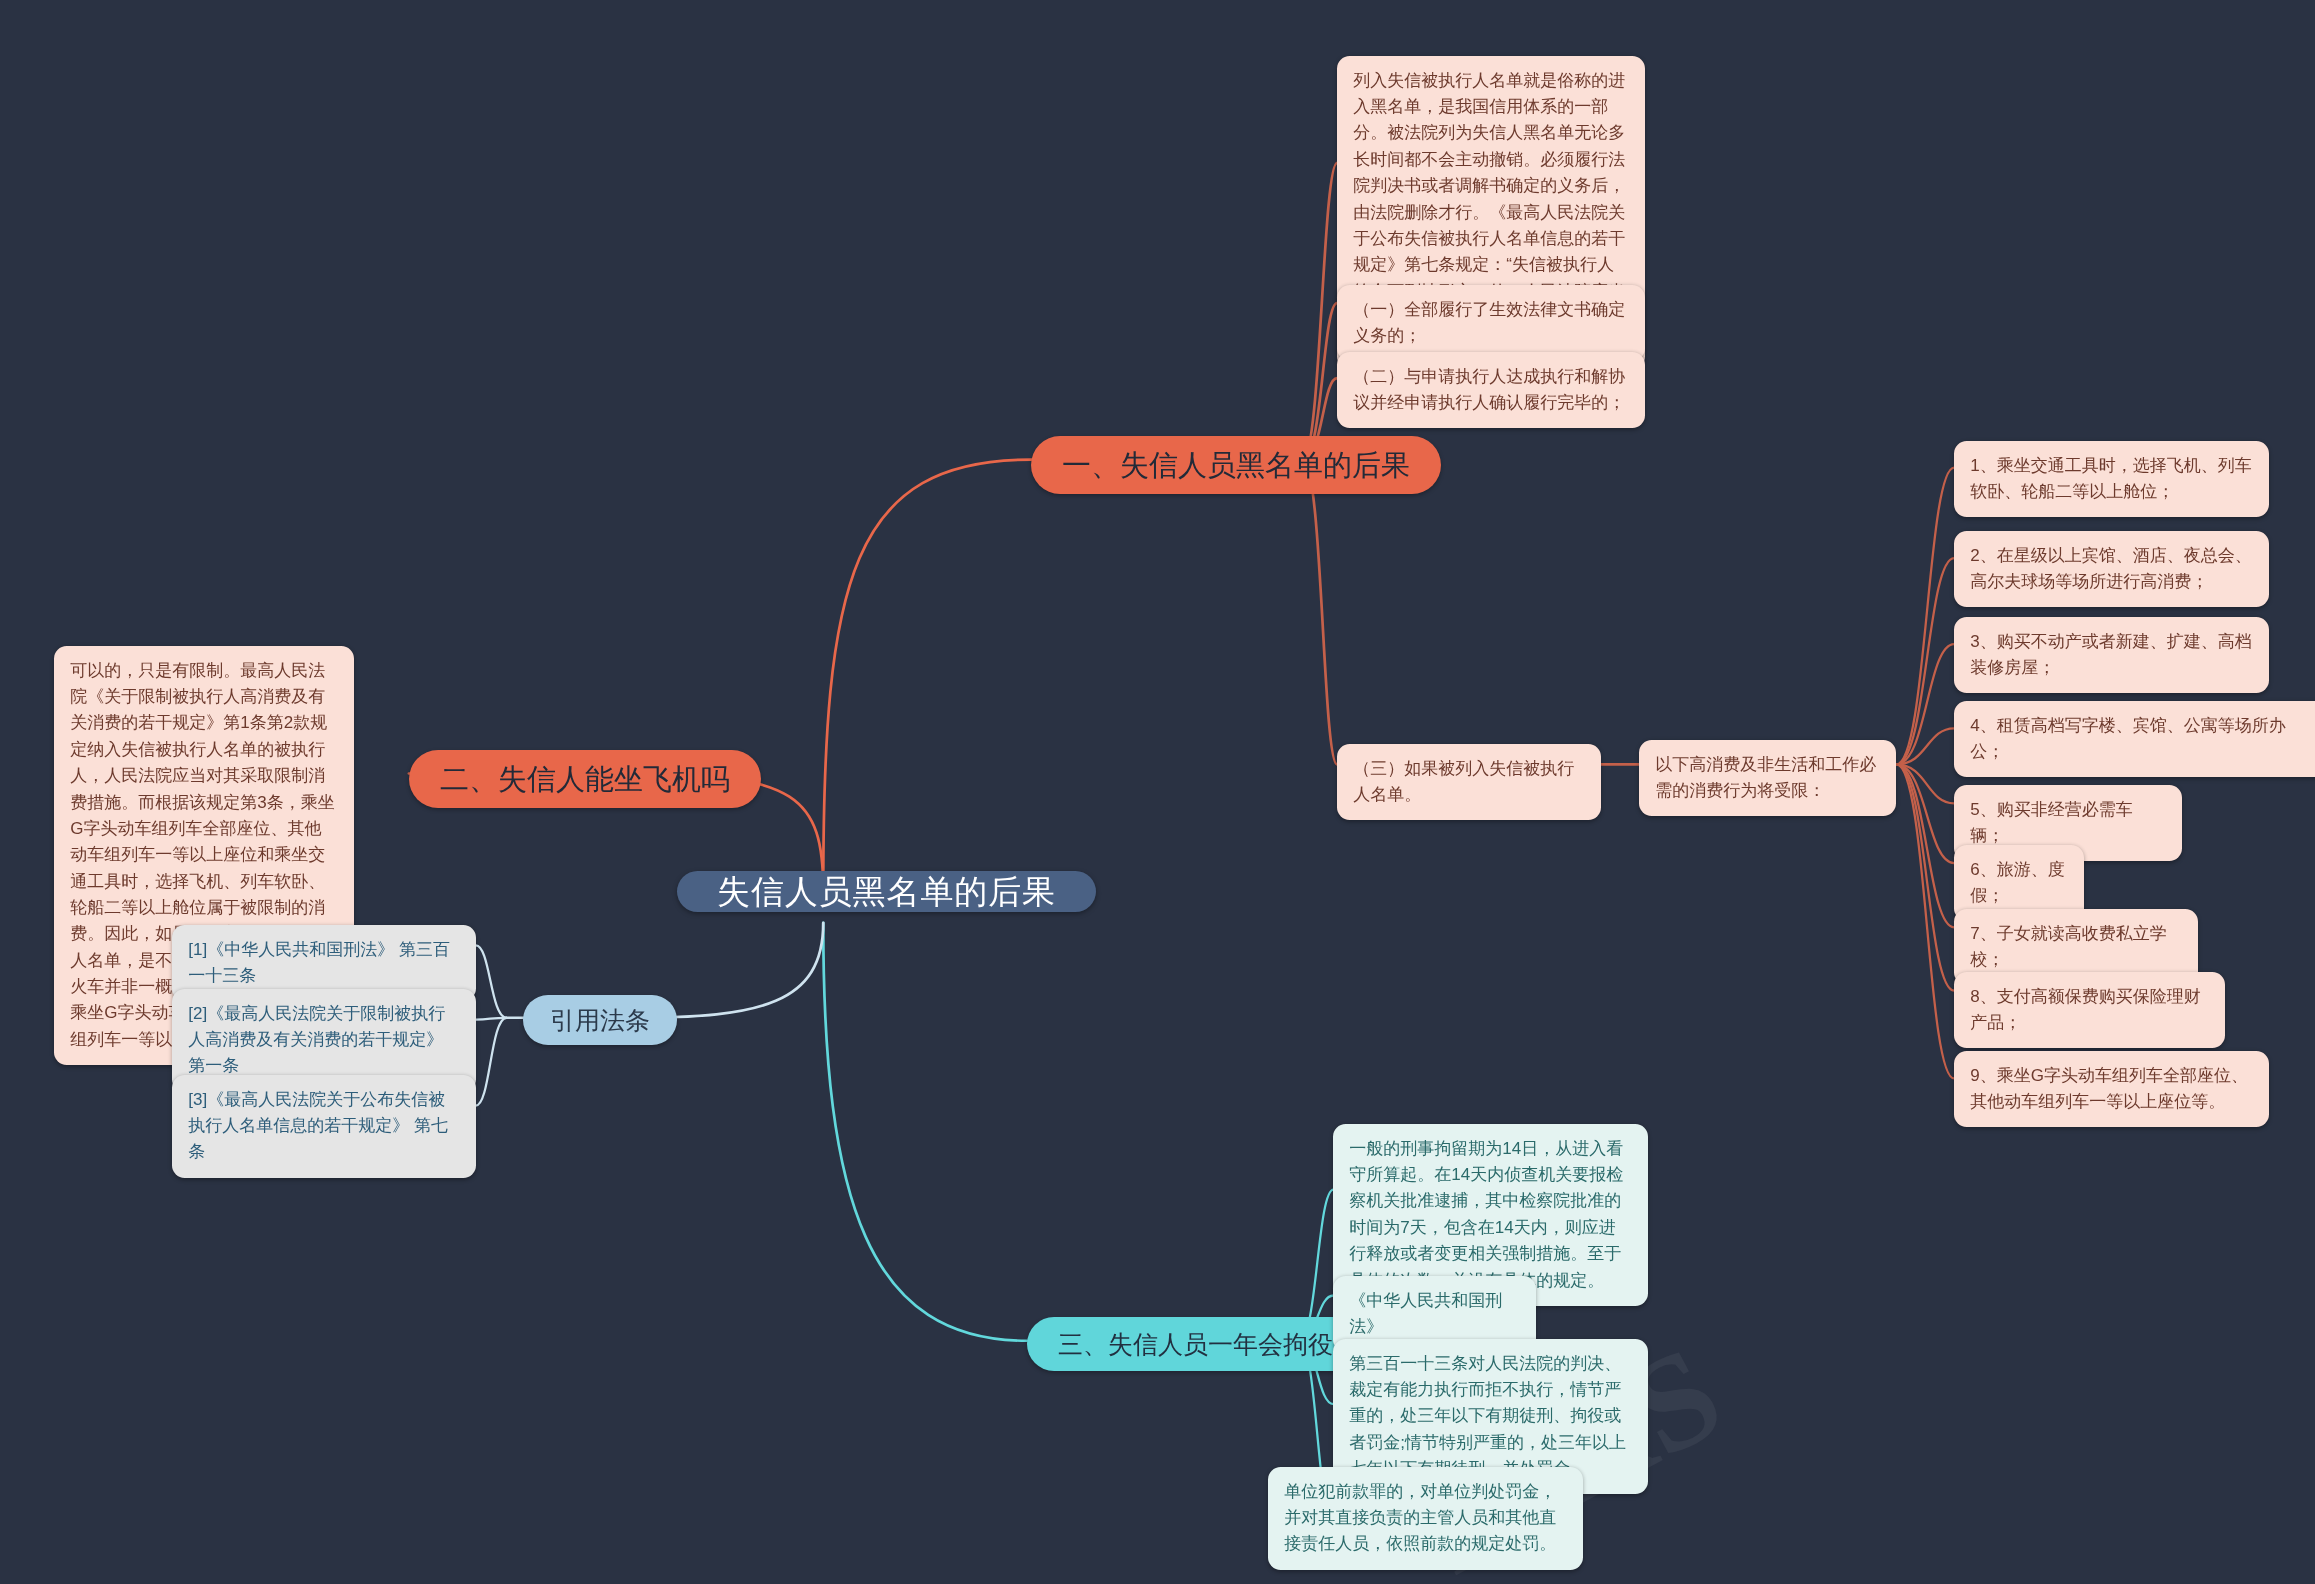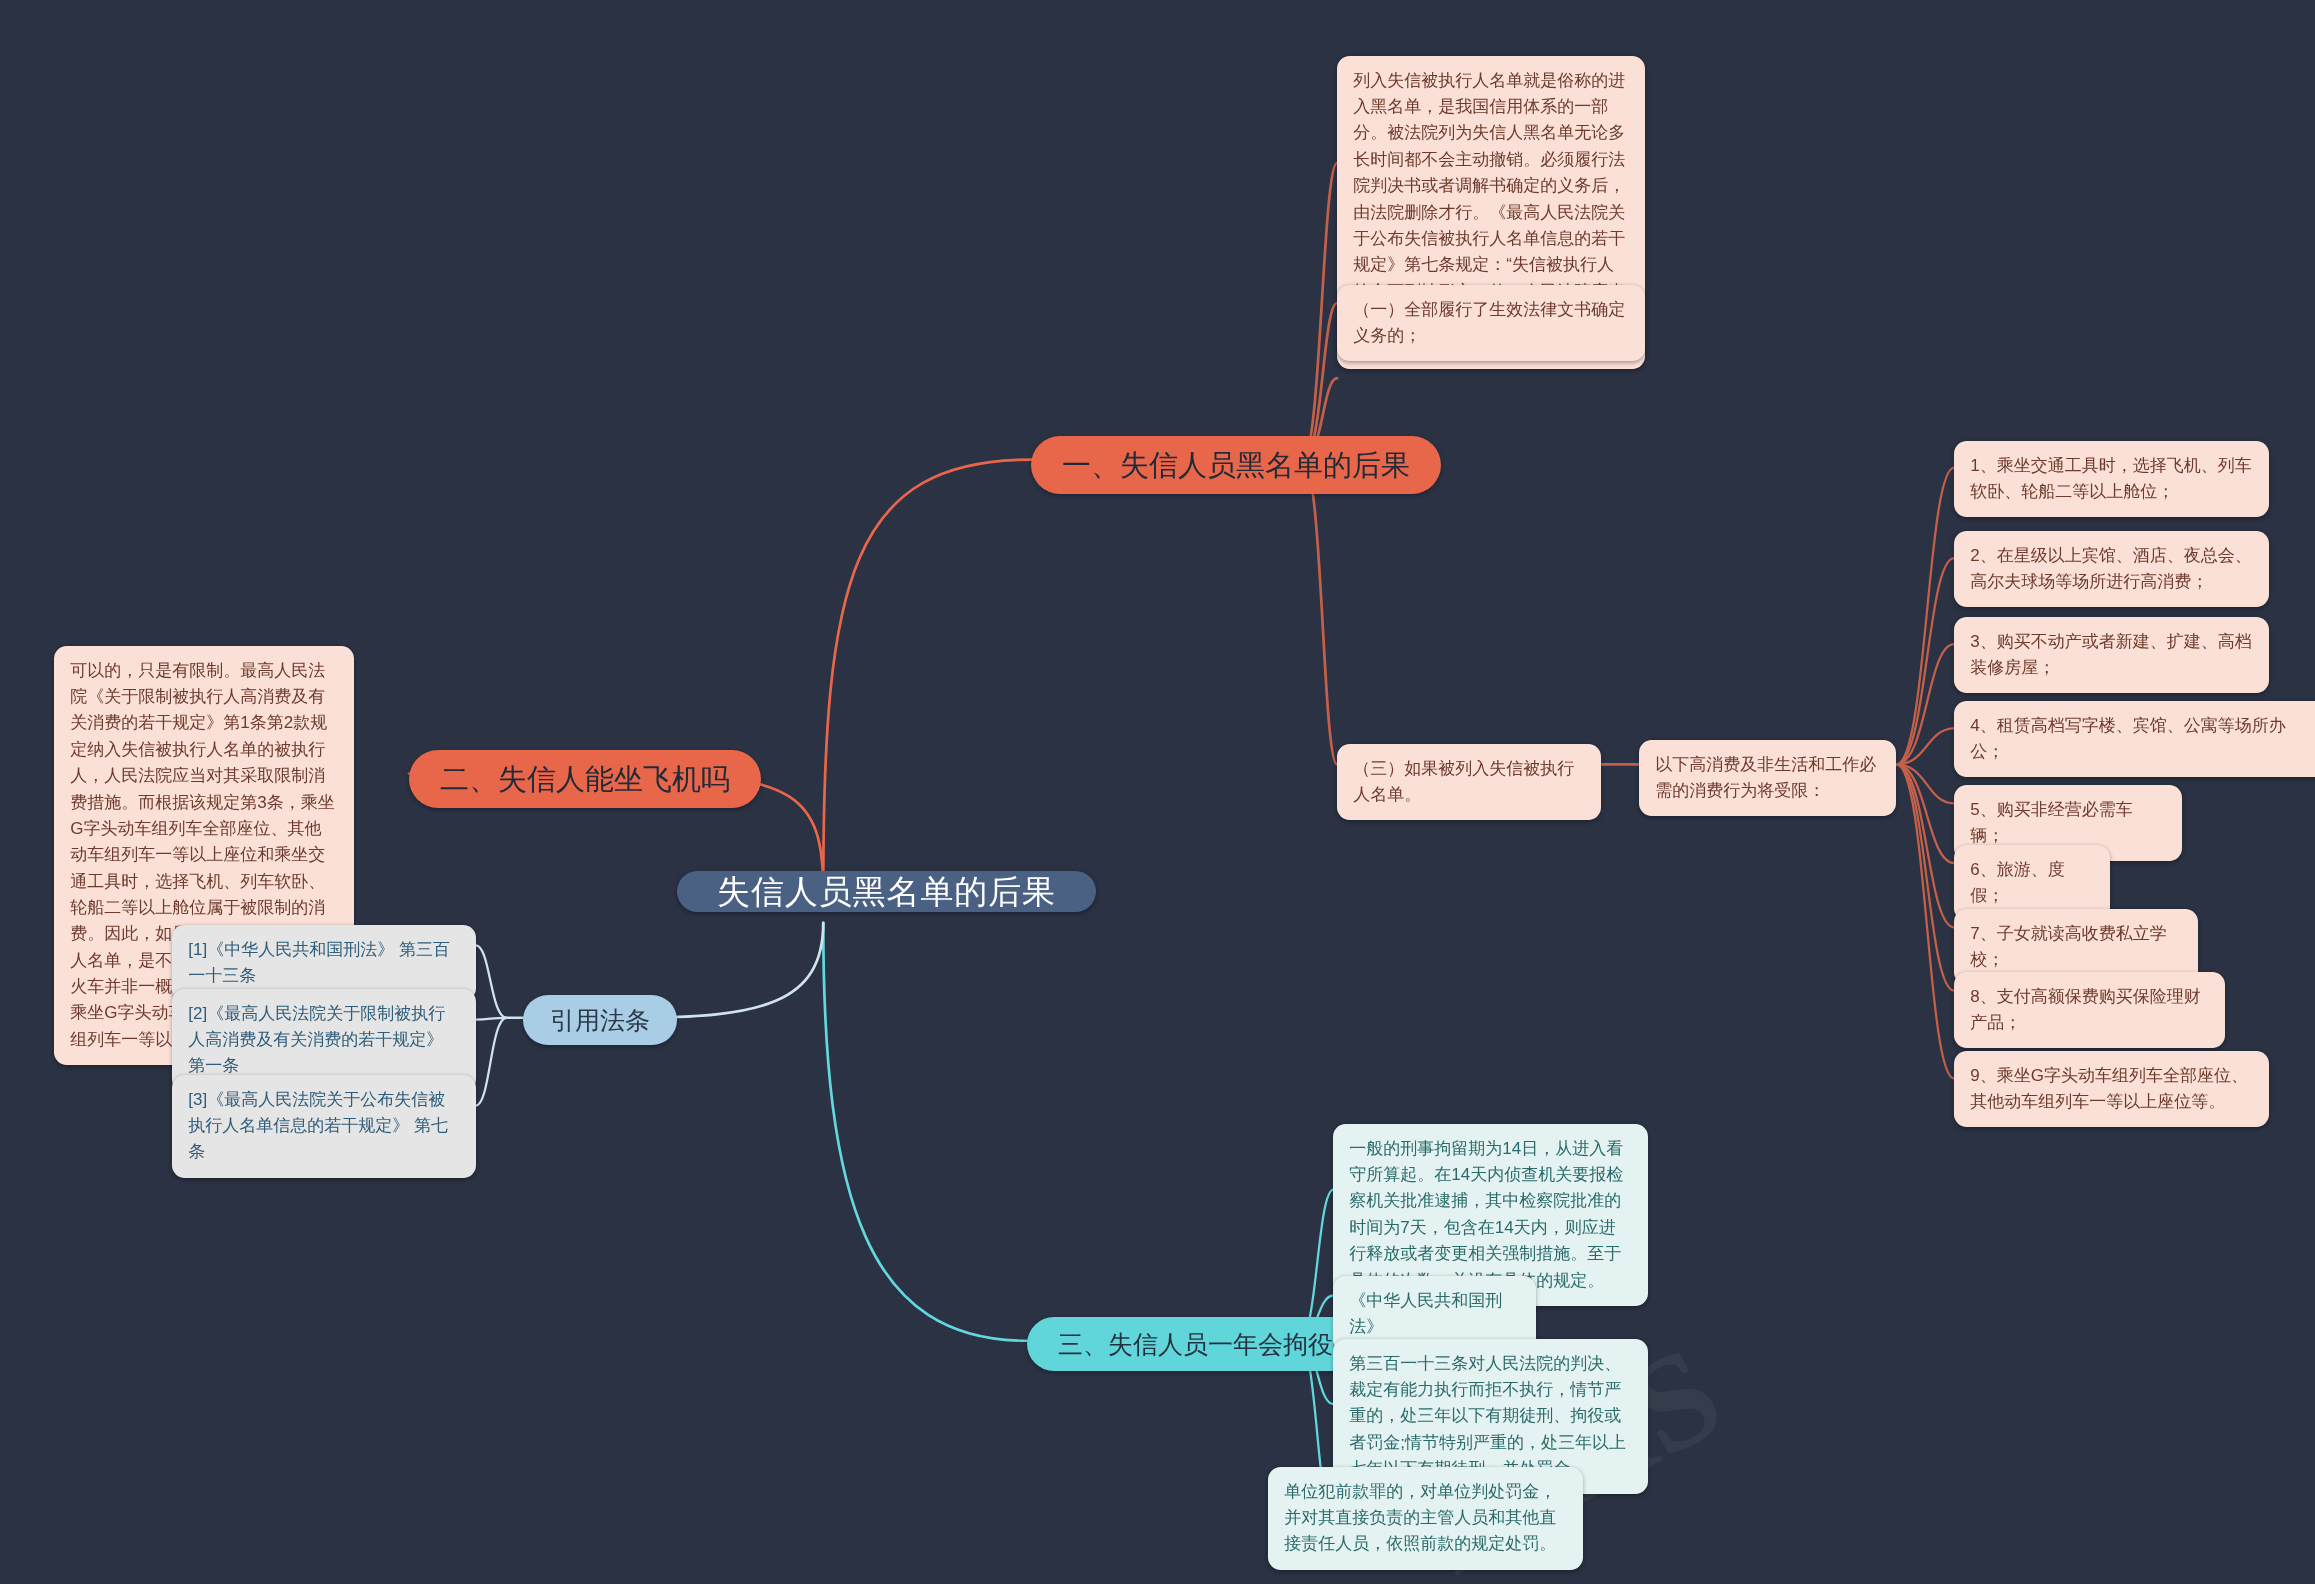--- a/index.html
+++ b/index.html
@@ -136,31 +136,32 @@
   <div class="wm" style="left:1538px;top:1348px;font-size:136px;">KS</div>
 
   <div class="node root" style="left:677px;top:871px;">失信人员黑名单的后果</div>
 
   <div class="node branch-orange" style="left:1031px;top:436px;">一、失信人员黑名单的后果</div>
 
   <div class="node card card-pink" style="left:1337px;top:56px;width:308px;">列入失信被执行人名单就是俗称的进入黑名单，是我国信用体系的一部分。被法院列为失信人黑名单无论多长时间都不会主动撤销。必须履行法院判决书或者调解书确定的义务后，由法院删除才行。《最高人民法院关于公布失信被执行人名单信息的若干规定》第七条规定：“失信被执行人符合下列情形之一的，人民法院应当将其有关信息从失信被执行人名单库中删除”</div>
 
   <div class="node card card-pink" style="left:1337px;top:285px;width:308px;">（一）全部履行了生效法律文书确定义务的；</div>
 
+  <div class="node card card-pink" style="left:1337px;top:352px;width:308px;">（二）与申请执行人达成执行和解协议并经申请执行人确认履行完毕的；</div>
 
   <div class="node card card-pink" style="left:1337px;top:744px;width:264px;">（三）如果被列入失信被执行人名单。</div>
 
   <div class="node card card-pink" style="left:1639px;top:740px;width:257px;">以下高消费及非生活和工作必需的消费行为将受限：</div>
 
   <div class="node card card-pink" style="left:1954px;top:441px;width:315px;">1、乘坐交通工具时，选择飞机、列车软卧、轮船二等以上舱位；</div>
   <div class="node card card-pink" style="left:1954px;top:531px;width:315px;">2、在星级以上宾馆、酒店、夜总会、高尔夫球场等场所进行高消费；</div>
   <div class="node card card-pink" style="left:1954px;top:617px;width:315px;">3、购买不动产或者新建、扩建、高档装修房屋；</div>
   <div class="node card card-pink" style="left:1954px;top:701px;width:378px;">4、租赁高档写字楼、宾馆、公寓等场所办公；</div>
   <div class="node card card-pink" style="left:1954px;top:785px;width:228px;">5、购买非经营必需车辆；</div>
-  <div class="node card card-pink" style="left:1954px;top:845px;width:156px;">6、旅游、度假；</div>
+  <div class="node card card-pink" style="left:1954px;top:845px;width:130px;">6、旅游、度假；</div>
   <div class="node card card-pink" style="left:1954px;top:909px;width:244px;">7、子女就读高收费私立学校；</div>
   <div class="node card card-pink" style="left:1954px;top:972px;width:271px;">8、支付高额保费购买保险理财产品；</div>
   <div class="node card card-pink" style="left:1954px;top:1051px;width:315px;">9、乘坐G字头动车组列车全部座位、其他动车组列车一等以上座位等。</div>
 
   <div class="node branch-orange" style="left:409px;top:750px;">二、失信人能坐飞机吗</div>
 
   <div class="node card card-pink" style="left:54px;top:646px;width:300px;">可以的，只是有限制。最高人民法院《关于限制被执行人高消费及有关消费的若干规定》第1条第2款规定纳入失信被执行人名单的被执行人，人民法院应当对其采取限制消费措施。而根据该规定第3条，乘坐G字头动车组列车全部座位、其他动车组列车一等以上座位和乘坐交通工具时，选择飞机、列车软卧、轮船二等以上舱位属于被限制的消费。因此，如果被列入失信被执行人名单，是不能乘坐飞机的，但是火车并非一概不能坐，而只是不能乘坐G字头动车组列车和其他动车组列车一等以上的座位。</div>
 
   <div class="node branch-blue" style="left:523px;top:995px;">引用法条</div>
 

